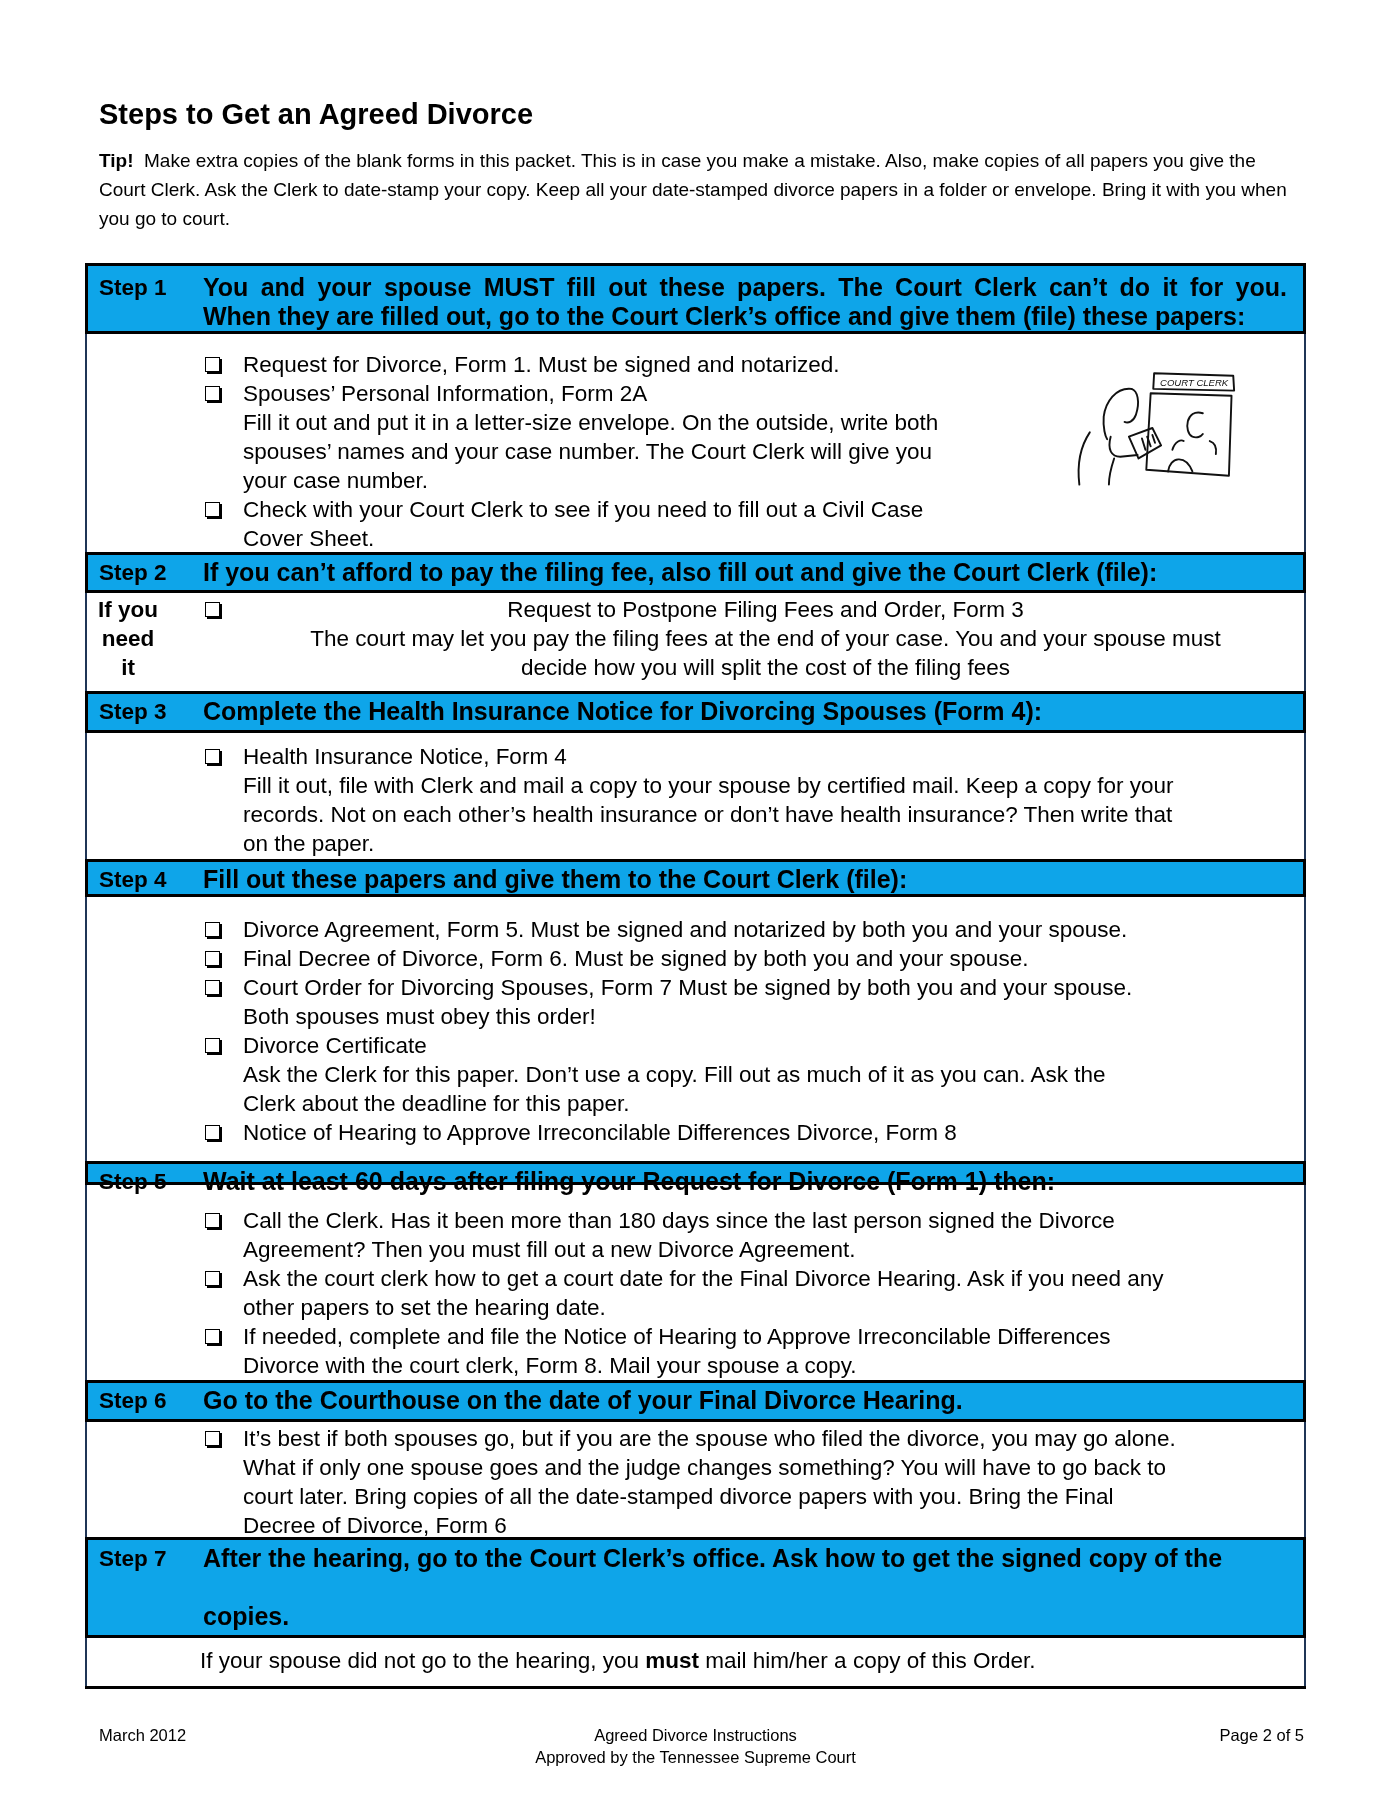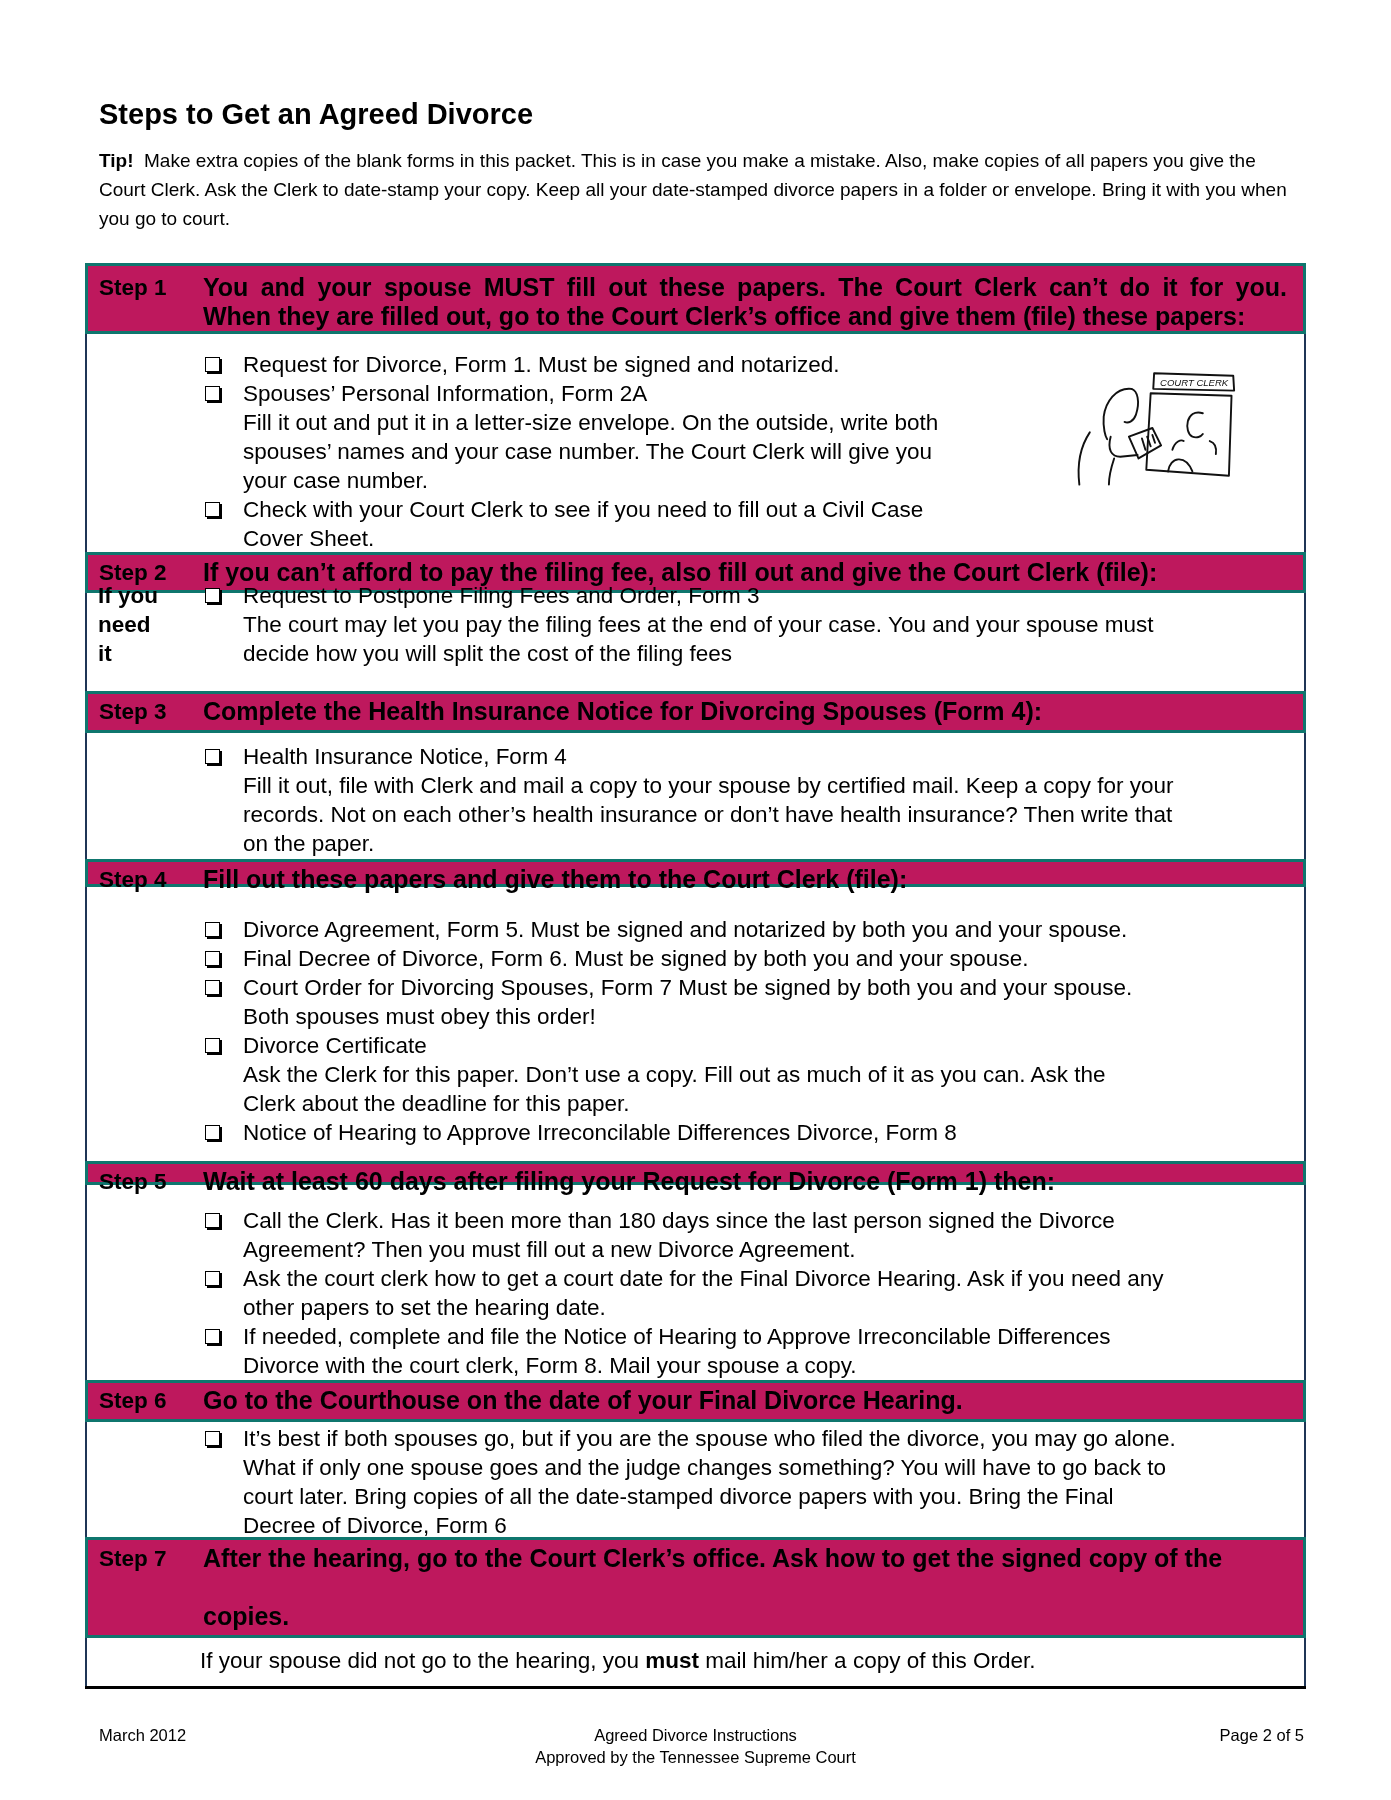--- a/index.html
+++ b/index.html
@@ -4,21 +4,21 @@
 <style>
   html, body { margin:0; padding:0; background:#ffffff; }
   body { width:1391px; height:1800px; position:relative; overflow:hidden;
          font-family:"Liberation Sans", sans-serif; color:#000; }
   .title { position:absolute; left:99px; top:98px; font-size:29px; font-weight:bold; margin:0; }
   .tip { position:absolute; left:99px; top:146px; width:1200px; font-size:19px; line-height:29px; margin:0; }
   .tip b { font-weight:bold; }
   .tbl { position:absolute; left:85px; top:263px; width:1221px; height:1426px; }
   .vline { position:absolute; top:0; bottom:0; width:2px; background:#1f3556; }
   .vline.l { left:0; } .vline.r { right:0; }
-  .hdr { position:absolute; left:0; right:0; border:3px solid #0f766e; background:#be185d; box-sizing:border-box; }
+  .hdr { position:absolute; left:0; right:0; border:3px solid #000000; background:#0ea5e9; box-sizing:border-box; }
   .hdr .lbl { position:absolute; left:11px; font-weight:bold; font-size:22.5px; line-height:29px; }
   .hdr .txt { position:absolute; left:115px; right:16px; font-weight:bold; font-size:25px; line-height:29px; }
   .hdr .txt.just { text-align:justify; text-align-last:justify; }
   .body { position:absolute; left:2px; right:2px; font-size:22.5px; line-height:29px; }
   .body .side { position:absolute; left:11px; font-weight:bold; }
   .item { position:absolute; left:118px; right:16px; }
   .cb { position:absolute; left:0; top:7px; width:13px; height:13px; border:1.5px solid #000;
         box-shadow:2px 2px 0 #000; background:#fff; }
   .itext { margin-left:38px; }
   .plain { position:absolute; left:115px; right:16px; }
@@ -76,21 +76,21 @@
       <path d="M40 90 C30 105 25 125 28 150"></path>
       <path d="M68 120 C64 132 62 142 62 150"></path>
     </g>
     <text x="160" y="37" font-size="11" text-anchor="middle" font-family="Liberation Sans, sans-serif" font-style="italic" fill="#111">COURT CLERK</text>
   </svg>
 
   <div class="hdr" style="top:289px;height:41px;">
     <span class="lbl" style="top:3px;">Step 2</span>
     <div class="txt" style="top:3px;">If you can’t afford to pay the filing fee, also fill out and give the Court Clerk (file):</div>
   </div>
-  <div class="body" style="top:310px;height:99px;">
+  <div class="body" style="top:324px;height:99px;text-align:center;">
     <div class="side" style="top:8px;">
       <div>If you</div>
       <div>need</div>
       <div>it</div>
     </div>
     <div class="item" style="top:8px;">
       <span class="cb"></span>
       <div class="itext">Request to Postpone Filing Fees and Order, Form 3</div>
       <div class="itext">The court may let you pay the filing fees at the end of your case.  You and your spouse must</div>
       <div class="itext">decide how you will split the cost of the filing fees</div>
@@ -104,21 +104,21 @@
   <div class="body" style="top:470px;height:127px;">
     <div class="item" style="top:9px;">
       <span class="cb"></span>
       <div class="itext">Health Insurance Notice, Form 4</div>
       <div class="itext">Fill it out, file with Clerk and mail a copy to your spouse by certified mail.  Keep a copy for your</div>
       <div class="itext">records.  Not on each other’s health insurance or don’t have health insurance?  Then write that</div>
       <div class="itext">on the paper.</div>
     </div>
   </div>
 
-  <div class="hdr" style="top:596px;height:28px;">
+  <div class="hdr" style="top:596px;height:38px;">
     <span class="lbl" style="top:3px;">Step 4</span>
     <div class="txt" style="top:3px;">Fill out these papers and give them to the Court Clerk (file):</div>
   </div>
   <div class="body" style="top:638px;height:262px;">
     <div class="item" style="top:14px;">
       <span class="cb"></span>
       <div class="itext">Divorce Agreement, Form 5.  Must be signed and notarized by both you and your spouse.</div>
     </div>
     <div class="item" style="top:43px;">
       <span class="cb"></span>

